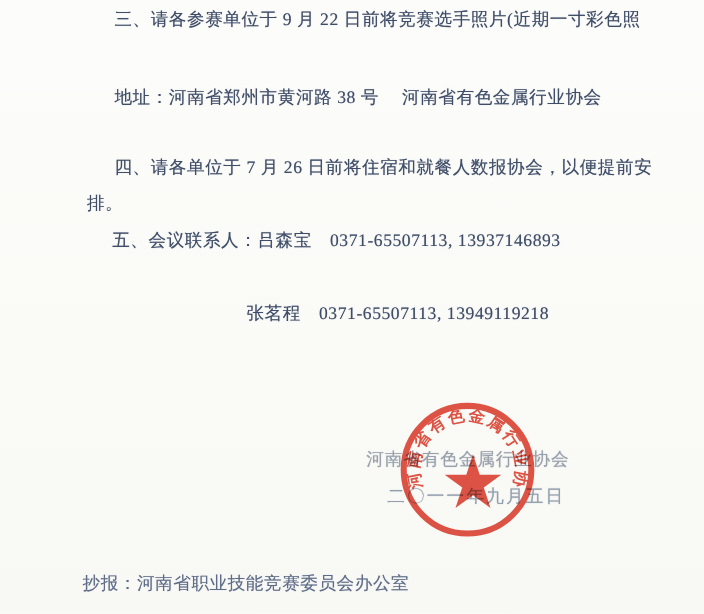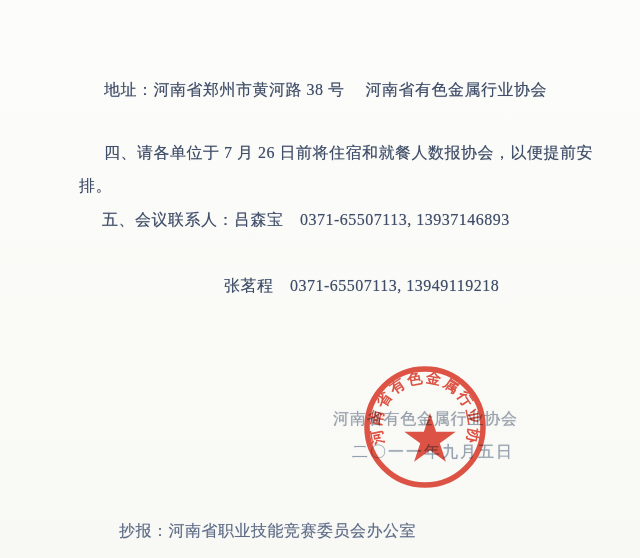--- a/index.html
+++ b/index.html
@@ -8,38 +8,39 @@
     background:#fbfbf9;
     font-family:"Liberation Serif","DejaVu Serif",serif;
   }
   .page{position:absolute;inset:0;background:
     linear-gradient(180deg,#fcfcfa 0%,#fafaf7 60%,#f8f8f5 100%);}
   .line{
     position:absolute;font-size:16px;line-height:20px;color:#3f4d68;
     white-space:pre;letter-spacing:0.5px;
     text-shadow:0 0 0.7px rgba(63,77,104,.5);
   }
-  .footer-line{color:#5e6c87;text-shadow:0 0 0.7px rgba(94,108,135,.45);margin-left:44px;}
+  .footer-line{color:#5e6c87;text-shadow:0 0 0.7px rgba(94,108,135,.45);}
   .ghost{position:absolute;white-space:pre;font-size:16px;line-height:20px;}
   .org-ghost{left:333px;top:409px;color:#98a0ab;letter-spacing:0.8px;
     text-shadow:0 0 1px rgba(152,160,171,.6);}
   .date-ghost{left:352px;top:442px;color:#93a0ad;letter-spacing:2px;
     text-shadow:0 0 1px rgba(147,160,173,.6);}
   svg.seal{
     position:absolute;left:360px;top:364px;width:130px;height:130px;
     mix-blend-mode:multiply;opacity:.85;filter:blur(.25px);
   }
   .seal-text{font-family:"Liberation Serif","DejaVu Serif",serif;
     font-size:15px;letter-spacing:2.2px;font-weight:bold;}
 </style>
 </head>
 <body>
 
 <div class="page">
 
+  <div class="line" style="left:104px;top:9px">三、请各参赛单位于 9 月 22 日前将竞赛选手照片(近期一寸彩色照</div>
   <div class="line" style="left:104px;top:80px">地址：河南省郑州市黄河路 38 号　 河南省有色金属行业协会</div>
   <div class="line" style="left:104px;top:143px">四、请各单位于 7 月 26 日前将住宿和就餐人数报协会，以便提前安</div>
   <div class="line" style="left:79px;top:176px">排。</div>
   <div class="line" style="left:102px;top:210px">五、会议联系人：吕森宝　0371-65507113, 13937146893</div>
   <div class="line" style="left:224px;top:276px">张茗程　0371-65507113, 13949119218</div>
 
   <div class="ghost org-ghost">河南省有色金属行业协会</div>
   <div class="ghost date-ghost">二〇一一年九月五日</div>
 
   <svg class="seal" viewBox="0 0 130 130">

